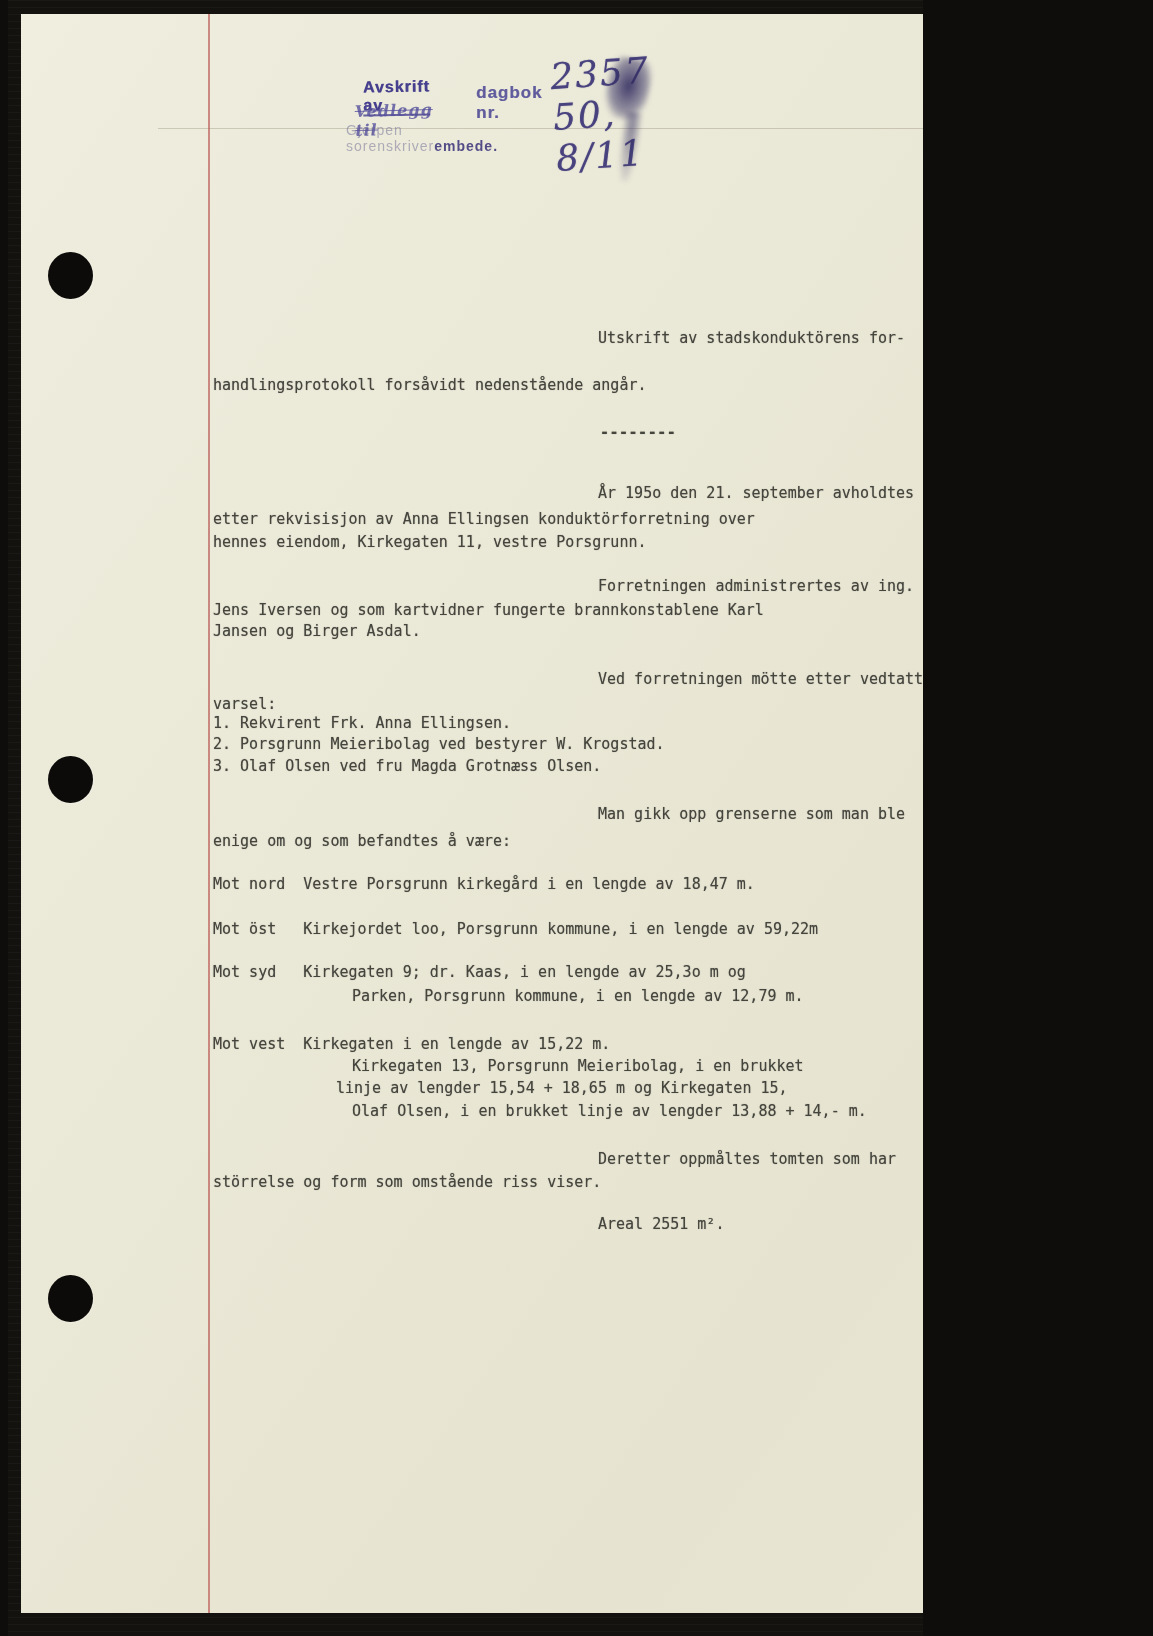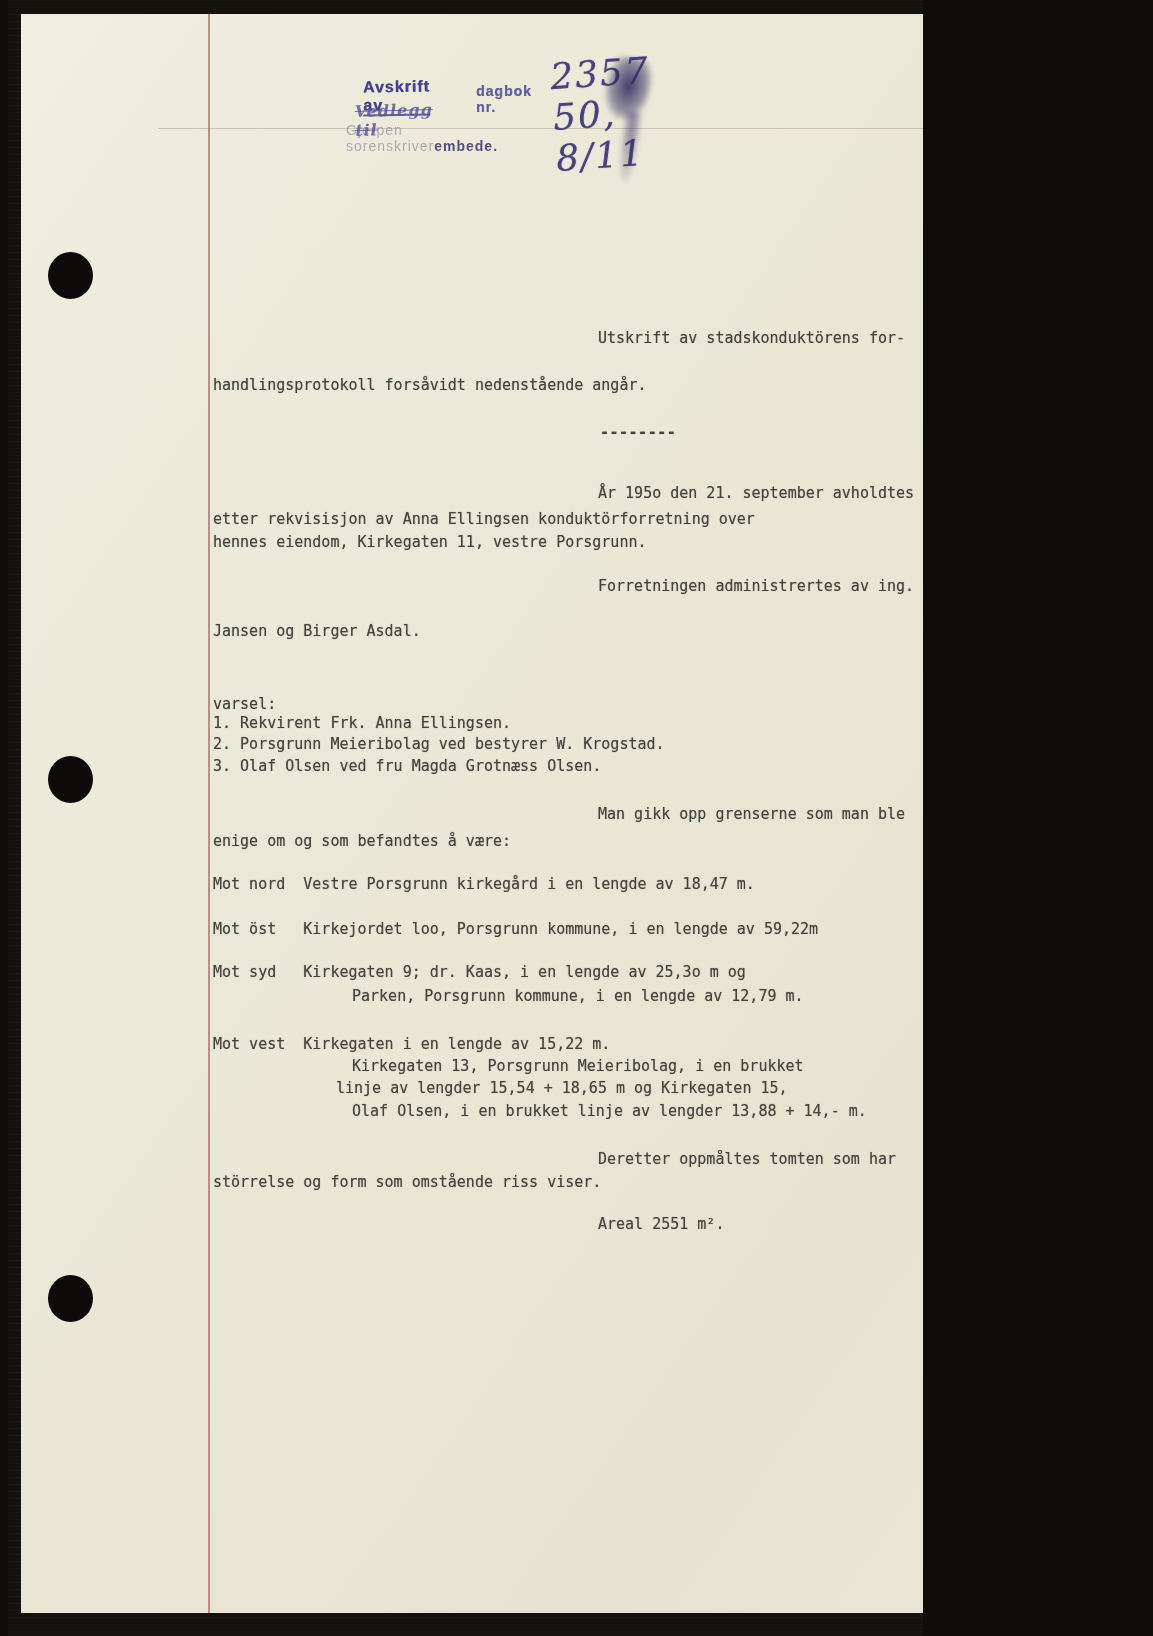--- a/index.html
+++ b/index.html
@@ -19,21 +19,21 @@
         background:#0c0b09;box-shadow:1px 1px 2px rgba(255,255,255,0.25);}
   .tl{position:absolute;font-size:15px;line-height:24px;white-space:pre;
       color:#45453e;text-shadow:0 0 1px rgba(70,70,62,0.55);}
   .tl.dashes{letter-spacing:0.5px;font-weight:bold;}
   
   .stamp{position:absolute;left:0;top:0;font-family:"Liberation Sans",sans-serif;}
   .stamp-title{position:absolute;left:355px;top:78px;font-size:16px;font-weight:bold;
                color:#453f8e;border-bottom:2px solid rgba(69,63,142,0.8);
                letter-spacing:1px;padding-bottom:0;transform:rotate(-1deg);
                text-shadow:0.6px 0 rgba(69,63,142,0.8);}
-  .stamp-journal{position:absolute;left:468px;top:83px;font-size:14px;font-weight:bold;
+  .stamp-journal{position:absolute;left:468px;top:83px;font-size:17px;font-weight:bold;
                  color:rgba(80,75,150,0.75);letter-spacing:1px;text-shadow:0.5px 0 rgba(80,75,150,0.6);}
   .stamp-number{position:absolute;left:545px;top:52px;font-family:"DejaVu Serif",serif;
                 font-style:italic;font-size:36px;color:rgba(58,52,118,0.82);
                 transform:rotate(-4deg);letter-spacing:2px;text-shadow:0 0 1px rgba(58,52,118,0.6);}
   .ink-blot{position:absolute;left:598px;top:58px;width:44px;height:62px;
             background:radial-gradient(ellipse at 50% 45%, rgba(48,42,95,0.9) 0%,
                        rgba(48,42,95,0.45) 55%, rgba(48,42,95,0) 78%);
             filter:blur(2px);transform:rotate(12deg);}
   .blot-drip{position:absolute;left:612px;top:112px;width:18px;height:70px;
              background:radial-gradient(ellipse at 50% 20%, rgba(48,42,95,0.55) 0%,
@@ -69,21 +69,23 @@
     <span class="stamp-office"><span class="office-faint">Gjerpen sorenskriver</span><span class="office-bold">embede.</span></span>
   </div>
 
   <div class="tl" style="left:590px;top:326px">Utskrift av stadskonduktörens for-</div>
   <div class="tl" style="left:205px;top:373px">handlingsprotokoll forsåvidt nedenstående angår.</div>
   <div class="tl dashes" style="left:592px;top:420px">--------</div>
   <div class="tl" style="left:590px;top:481px">År 195o den 21. september avholdtes</div>
   <div class="tl" style="left:205px;top:507px">etter rekvisisjon av Anna Ellingsen konduktörforretning over</div>
   <div class="tl" style="left:205px;top:530px">hennes eiendom, Kirkegaten 11, vestre Porsgrunn.</div>
   <div class="tl" style="left:590px;top:574px">Forretningen administrertes av ing.</div>
+  <div class="tl" style="left:205px;top:598px">Jens Iversen og som kartvidner fungerte brannkonstablene Karl</div>
   <div class="tl" style="left:205px;top:619px">Jansen og Birger Asdal.</div>
+  <div class="tl" style="left:590px;top:667px">Ved forretningen mötte etter vedtatt</div>
   <div class="tl" style="left:205px;top:692px">varsel:</div>
   <div class="tl" style="left:205px;top:711px">1. Rekvirent Frk. Anna Ellingsen.</div>
   <div class="tl" style="left:205px;top:732px">2. Porsgrunn Meieribolag ved bestyrer W. Krogstad.</div>
   <div class="tl" style="left:205px;top:754px">3. Olaf Olsen ved fru Magda Grotnæss Olsen.</div>
   <div class="tl" style="left:590px;top:802px">Man gikk opp grenserne som man ble</div>
   <div class="tl" style="left:205px;top:829px">enige om og som befandtes å være:</div>
   <div class="tl" style="left:205px;top:872px">Mot nord  Vestre Porsgrunn kirkegård i en lengde av 18,47 m.</div>
   <div class="tl" style="left:205px;top:917px">Mot öst   Kirkejordet loo, Porsgrunn kommune, i en lengde av 59,22m</div>
   <div class="tl" style="left:205px;top:960px">Mot syd   Kirkegaten 9; dr. Kaas, i en lengde av 25,3o m og</div>
   <div class="tl" style="left:344px;top:984px">Parken, Porsgrunn kommune, i en lengde av 12,79 m.</div>

